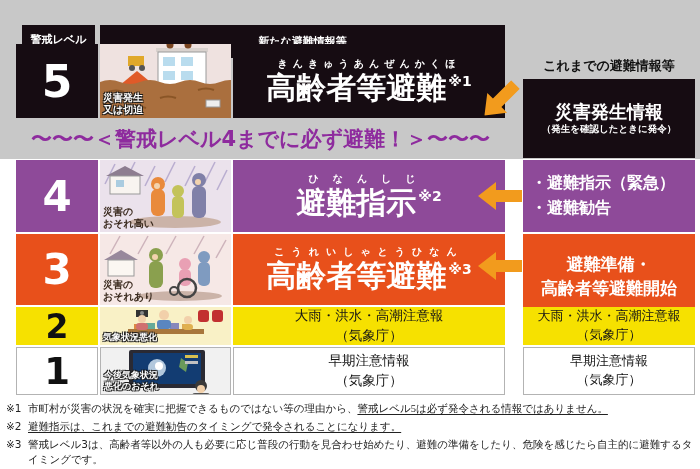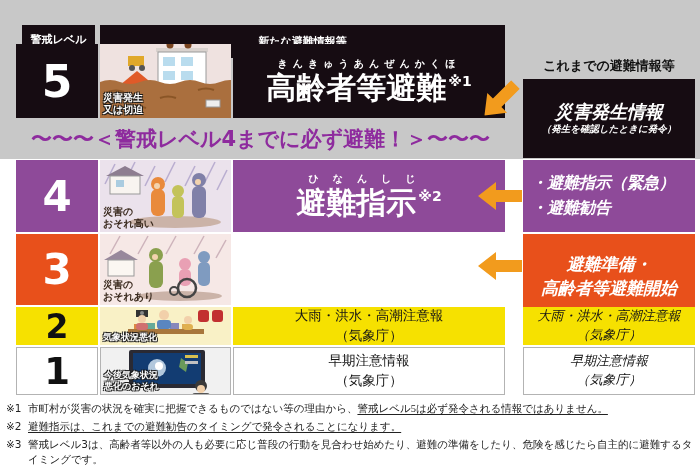--- a/index.html
+++ b/index.html
@@ -59,21 +59,21 @@
   .ref { font-size:14px; vertical-align:12px; margin-left:2px; }
 
   .plain-info { color:#141414; font-size:13.5px; line-height:1.45; text-align:center; }
 
   .banner { left:16px; top:120px; width:489px; height:38px; display:flex; align-items:center; justify-content:center;
     color:#8e2b9e; font-size:21px; font-weight:bold; white-space:nowrap; }
 
   
   .rc-hdr { left:523px; top:56px; width:172px; height:20px; display:flex; align-items:center; justify-content:center;
     color:#111; font-size:13px; font-weight:bold; }
-  .rc { left:523px; width:172px; display:flex; flex-direction:column; align-items:center; justify-content:center;font-style:italic; }
+  .rc { left:523px; width:172px; display:flex; flex-direction:column; align-items:center; justify-content:center; }
   .rc5 { top:79px; height:79px; }
   .rc4 { top:160px; height:72px; align-items:flex-start; padding-left:8px; }
   .rc3 { top:234px; height:86px; }
   .rc2 { top:307px; height:38px; }
   .rc1 { top:347px; height:48px; }
   .rc-title { color:#fff; font-weight:bold; font-size:18px; line-height:1.25; }
   .rc-sub { color:#fff; font-weight:bold; font-size:9.5px; }
   .rc-line { color:#fff; font-weight:bold; font-size:16px; line-height:1.55; }
   .rc-line3 { color:#fff; font-weight:bold; font-size:17px; line-height:1.4; }
   .rc-plain { color:#141414; font-size:13px; line-height:1.45; text-align:center; }
@@ -197,20 +197,24 @@
         <rect x="79" y="35" width="12" height="17" rx="5" fill="#e9a0b4"></rect>
       <circle cx="87" cy="54" r="9" fill="none" stroke="#444" stroke-width="2.5"></circle>
       <circle cx="74" cy="57" r="4" fill="none" stroke="#444" stroke-width="2"></circle>
       <circle cx="55" cy="23" r="3" fill="#f3d3ae"></circle>
     </svg>
     <div class="cap cap-dark">
       <div>災害の</div>
       <div>おそれあり</div>
     </div>
   </div>
+  <div class="cell info bg-l3 f3">
+    <div class="furi fg3">こうれいしゃとうひなん</div>
+    <div class="biglabel"><span>高齢者等避難</span><span class="ref">※3</span></div>
+  </div>
 
   <div class="cell num num-dark bg-l2 n2">2</div>
   <div class="cell imgcell i2">
     <svg width="131" height="38" viewBox="0 0 131 38">
       <rect x="0" y="0" width="131" height="38" fill="#f9f1c6"></rect>
       <rect x="36" y="3" width="12" height="7" fill="#333"></rect>
         <circle cx="42" cy="6" r="2" fill="#888"></circle>
       <rect x="98" y="3" width="11" height="12" rx="3" fill="#c23030"></rect>
       <rect x="112" y="3" width="11" height="12" rx="3" fill="#c23030"></rect>
       <rect x="28" y="22" width="76" height="5" fill="#a8763c"></rect>

